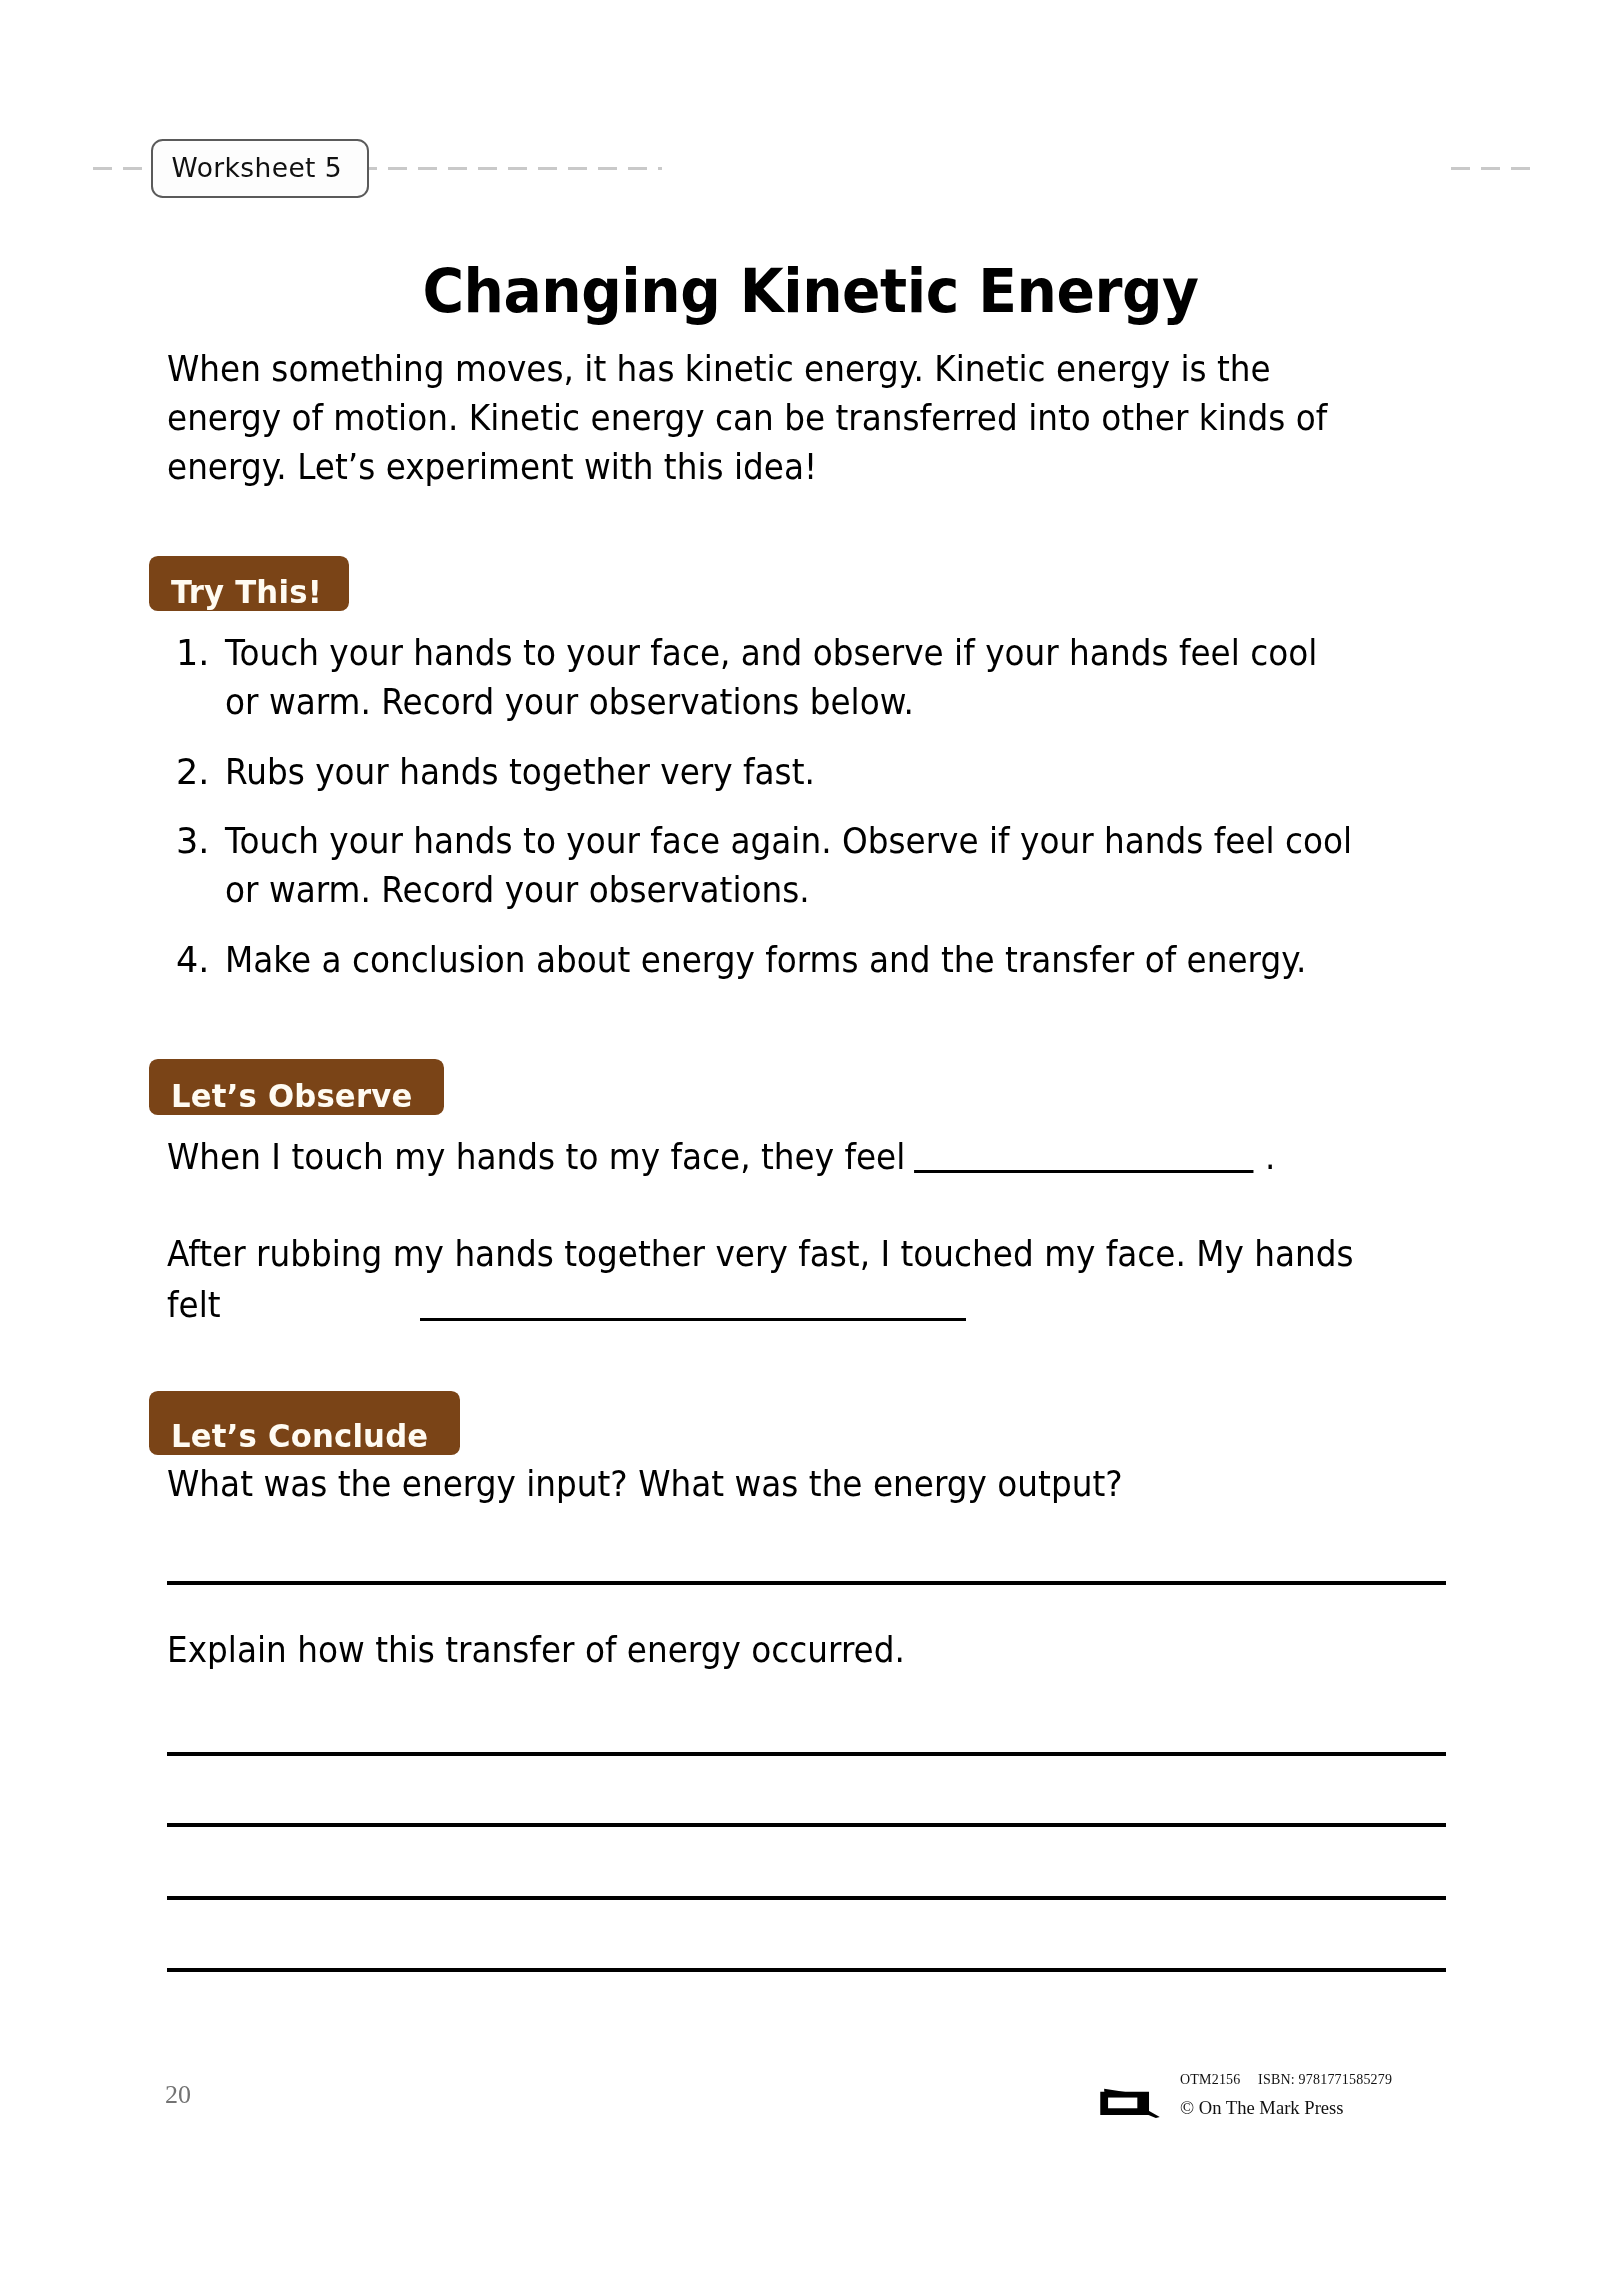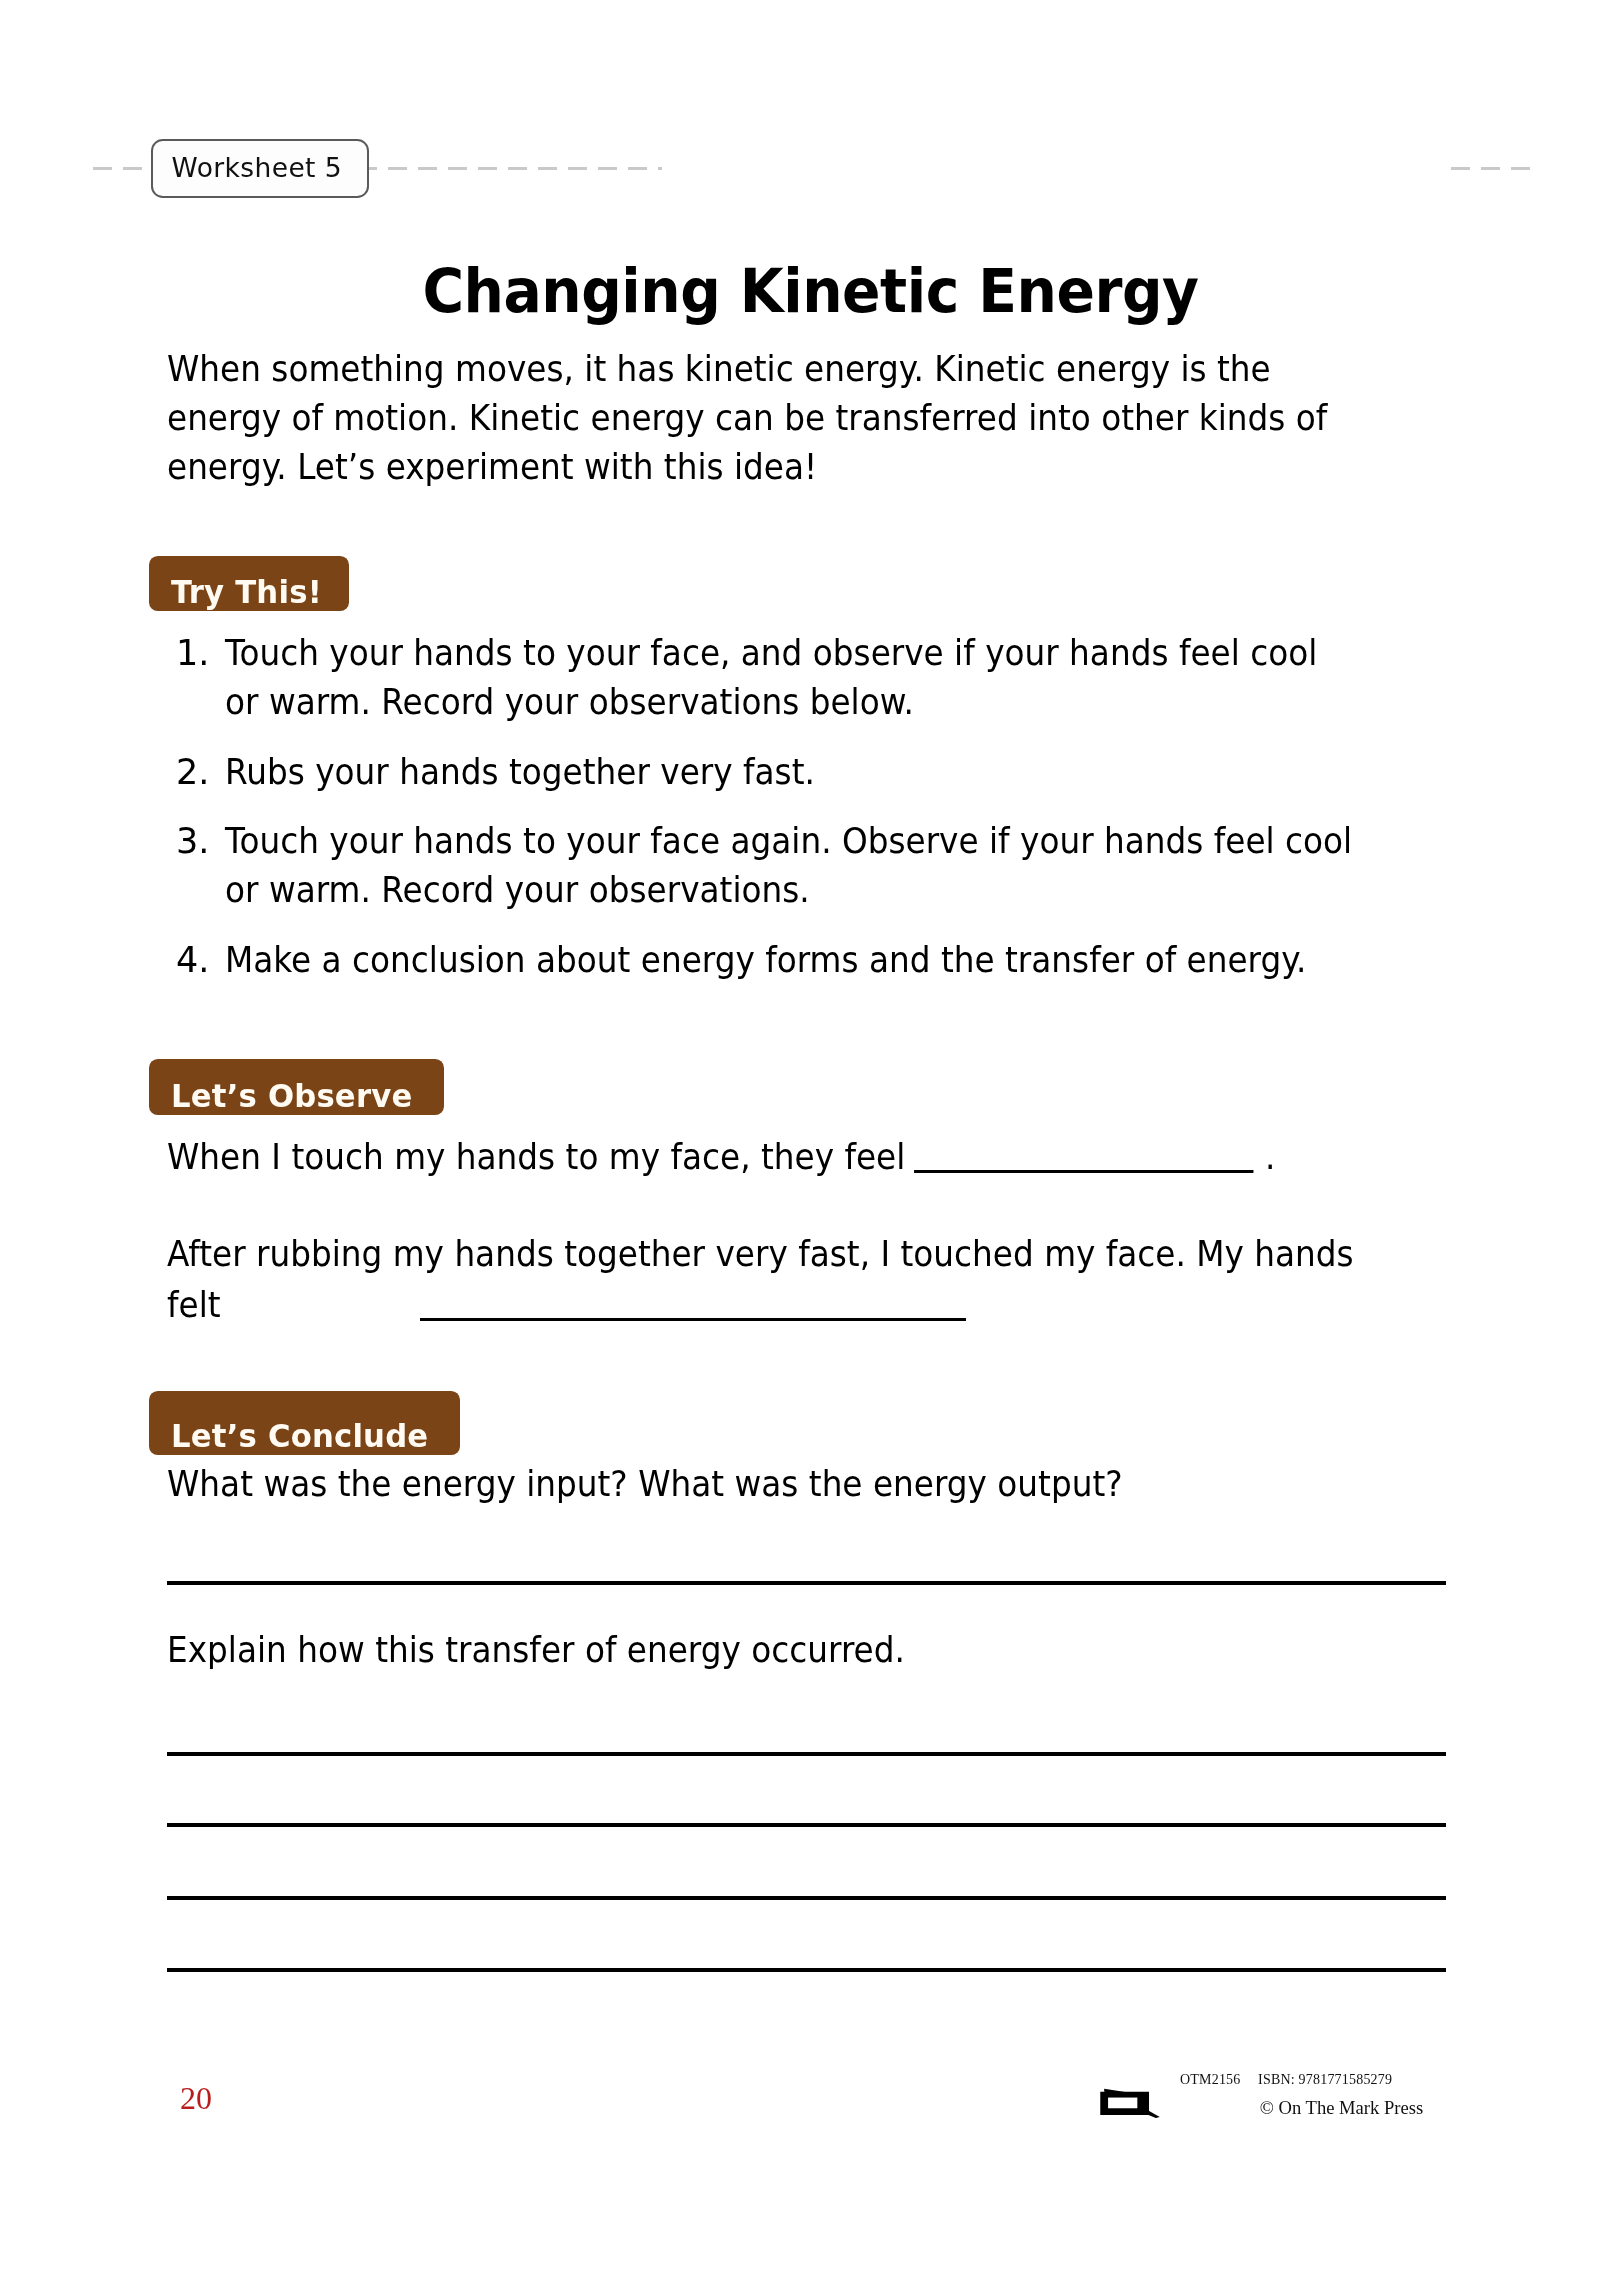--- a/index.html
+++ b/index.html
@@ -216,25 +216,25 @@
     position: absolute;
     left: 167px;
     width: 1279px;
     height: 0;
     border-bottom: 4.9px solid #000;
   }
 
   
   .page-number {
     position: absolute;
-    left: 180px;
+    left: 165px;
     top: 2080px;
     font-family: "Liberation Serif", serif;
-    font-size: 32px;
-    color: #b91c1c;
+    font-size: 26px;
+    color: #737373;
   }
   .pub {
     position: absolute;
     left: 1098px;
     top: 2066px;
     width: 412px;
     font-family: "Liberation Serif", serif;
     color: #111111;
   }
   .pub-logo {
@@ -251,21 +251,21 @@
     font-size: 14px;
     letter-spacing: 0.2px;
     white-space: nowrap;
   }
   .pub-l1 .isbn { margin-left: 17.6px; }
   .pub-l2 {
     position: absolute;
     left: 82px;
     top: 31px;
     width: 323px;
-    text-align: center;
+    text-align: left;
     font-size: 18.6px;
     white-space: nowrap;
   }
 </style>
 </head>
 <body>
 
 <div class="page">
 
   <div class="header">

